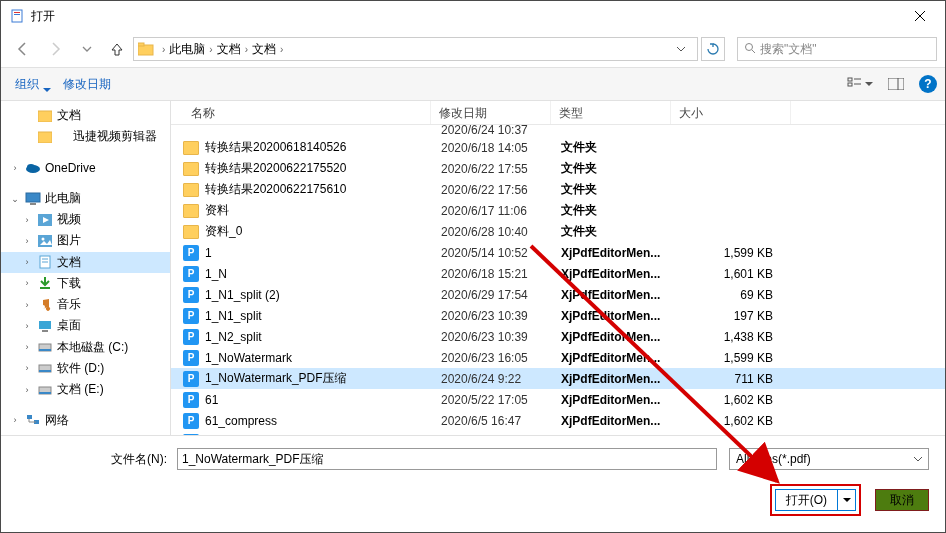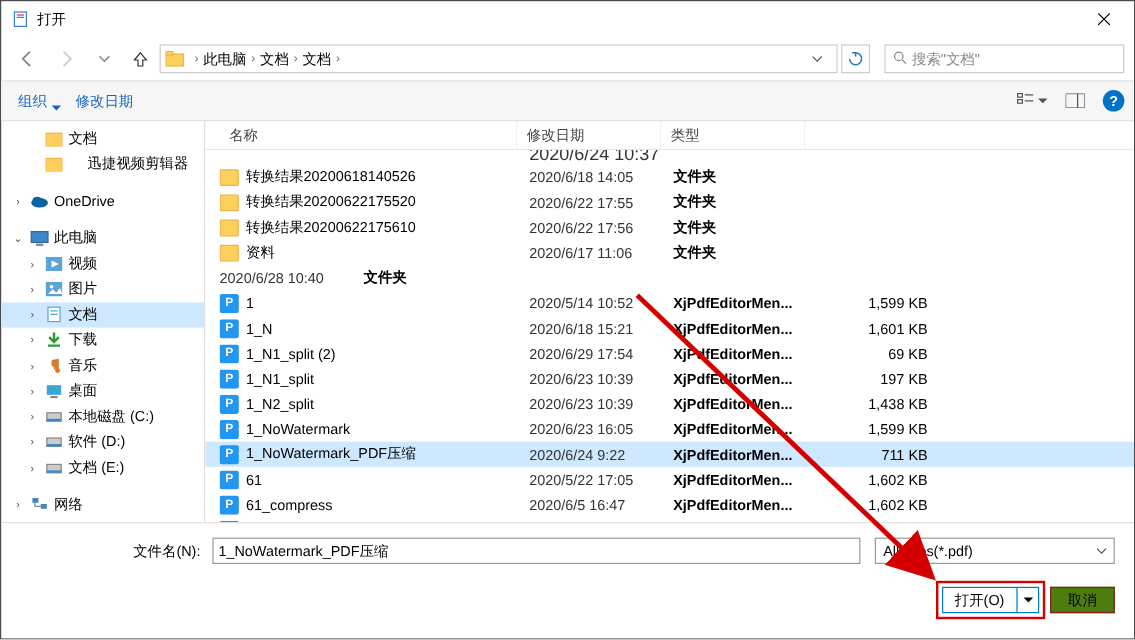--- a/index.html
+++ b/index.html
@@ -52,21 +52,21 @@
   .filerow .c-type { flex:0 0 120px; color:#000000; overflow:hidden; white-space:nowrap; text-overflow:ellipsis;font-weight:bold; }
   .filerow .c-size { flex:0 0 100px; text-align:right; padding-right:8px;}
   .folder-icon { width:16px; height:14px; background:#ffcf5e; border:1px solid #e8b54a; border-radius:1px; flex-shrink:0;}
   .pdf-icon { width:16px; height:16px; background:#2196f3; color:#fff; font-size:10px; font-weight:bold; display:flex; align-items:center; justify-content:center; border-radius:2px; flex-shrink:0;}
   
   .bottom { padding:12px 16px 16px 16px; font-size:12px;}
   .row1 { display:flex; align-items:center; gap:6px; margin-bottom:14px;}
   .lbl-filename { width:154px; text-align:right; padding-right:4px;}
   .filename-input { flex:1; height:22px; border:1px solid #999; padding:0 4px; font-size:12px; }
   .filetype { width:200px; height:22px; border:1px solid #999; display:flex; align-items:center; padding:0 6px; justify-content:space-between; margin-left:6px;}
-  .row2 { display:flex; justify-content:flex-end; gap:4px; align-items:center;}
+  .row2 { display:flex; justify-content:flex-end; gap:14px; align-items:center;}
   .open-btn-wrap { border:2px solid #d40000; padding:3px; display:inline-block;}
   .open-btn { height:22px; border:1px solid #0078d7; background:#fff; display:flex; align-items:center; }
   .open-btn .txt { padding:0 10px;}
   .open-btn .dd { width:18px; border-left:1px solid #0078d7; height:100%; display:flex; align-items:center; justify-content:center;}
   .cancel-btn { height:22px; padding:0 14px; border:1px solid #7f1d1d; background:#4d7c0f; display:flex; align-items:center; }
   
   svg.redarrow { position:absolute; pointer-events:none; }
 </style>
 </head>
 <body>
@@ -325,26 +325,27 @@
           </span>
           <span>网络</span>
         </div>
     </div>
 
     <div class="filepane">
       <div class="file-header">
         <div class="fh name"><span style="margin-left:12px">名称</span></div>
         <div class="fh date">修改日期</div>
         <div class="fh type">类型</div>
+        <div class="fh size">大小</div>
       </div>
       <div class="file-list" id="filelist">
 
         <div class="filerow" style="height:12px; overflow:hidden; align-items:flex-end;">
           <div class="c-name"></div>
-          <div class="c-date" style="font-size:15px;">2020/6/24 10:37</div>
+          <div class="c-date" style="font-size:12px;">2020/6/24 10:37</div>
           <div class="c-type"></div>
             <div class="c-size"></div>
         </div>
       <div class="filerow">
             <div class="c-name">
               <span class="folder-icon"></span>
               <span>转换结果20200618140526</span>
             </div>
             <div class="c-date">2020/6/18 14:05</div>
             <div class="c-type">文件夹</div>
@@ -371,20 +372,24 @@
           <div class="filerow">
             <div class="c-name">
               <span class="folder-icon"></span>
               <span>资料</span>
             </div>
             <div class="c-date">2020/6/17 11:06</div>
             <div class="c-type">文件夹</div>
             <div class="c-size"></div>
           </div>
           <div class="filerow">
+            <div class="c-name">
+              <span class="folder-icon"></span>
+              <span>资料_0</span>
+            </div>
             <div class="c-date">2020/6/28 10:40</div>
             <div class="c-type">文件夹</div>
             <div class="c-size"></div>
           </div>
           <div class="filerow">
             <div class="c-name">
               <span class="pdf-icon">P</span>
               <span>1</span>
             </div>
             <div class="c-date">2020/5/14 10:52</div>

